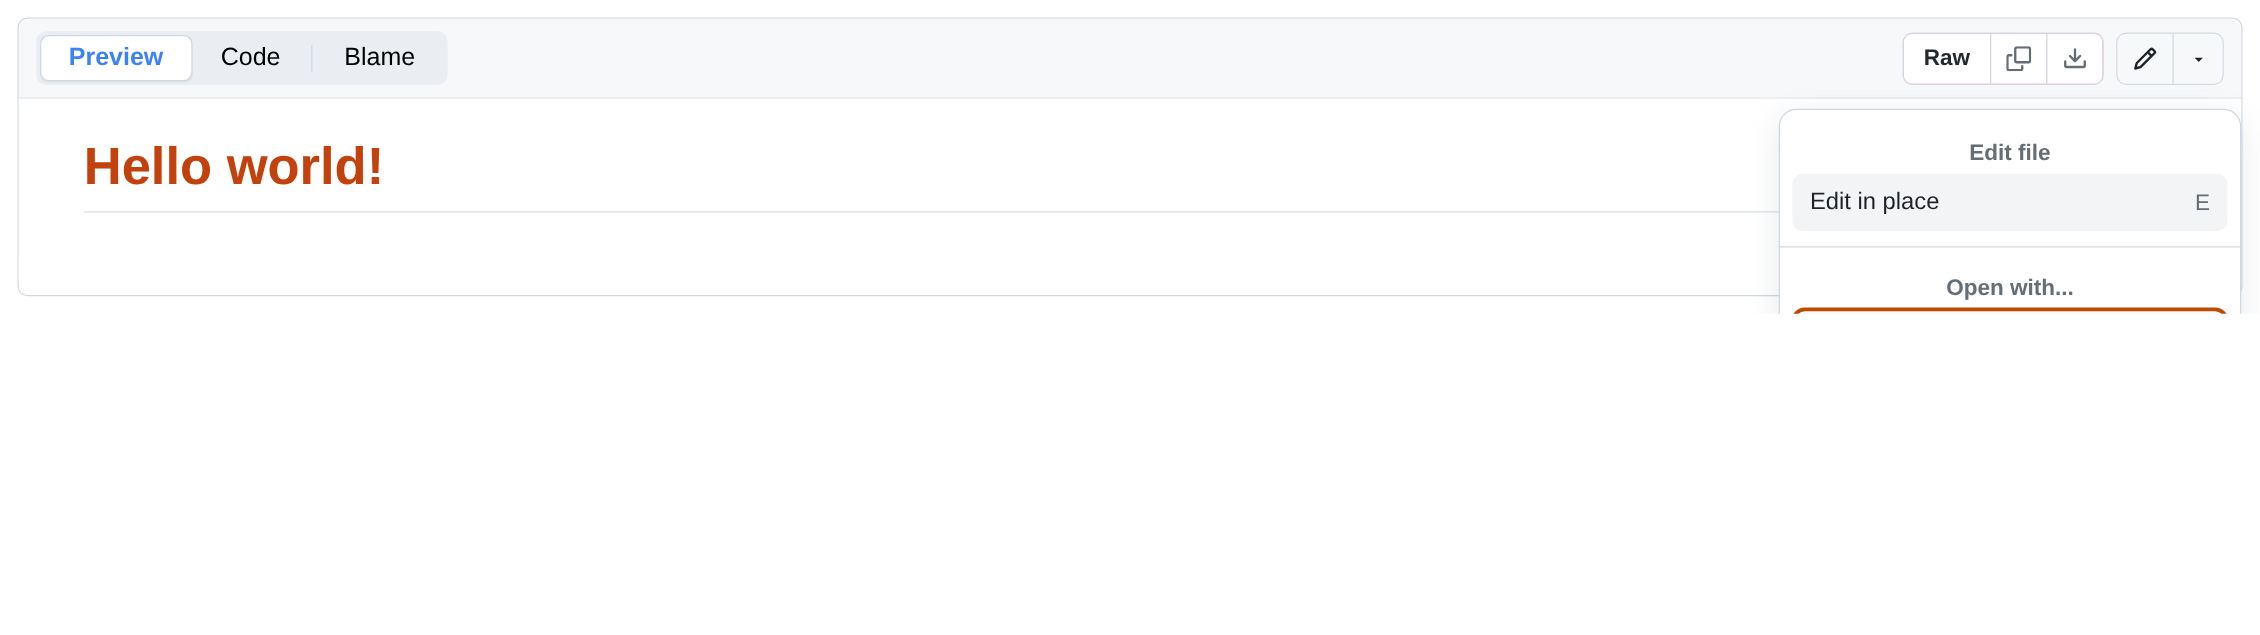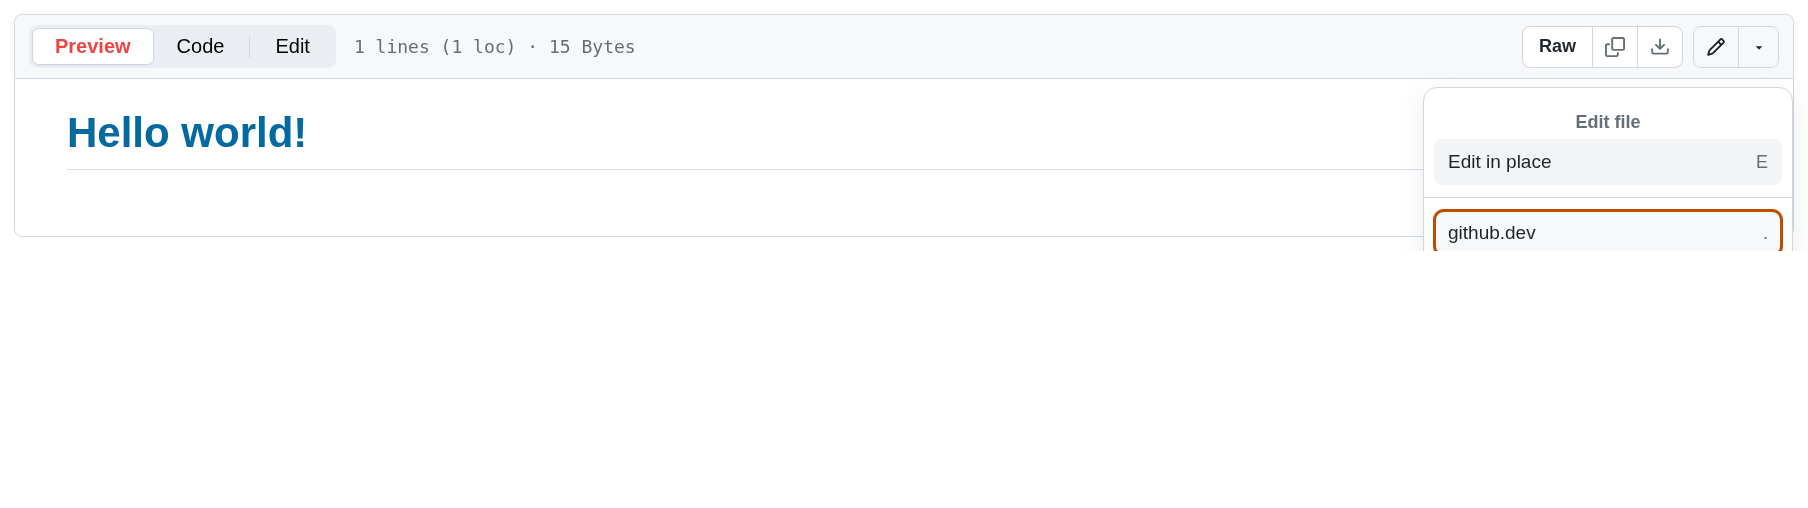--- a/index.html
+++ b/index.html
@@ -38,21 +38,21 @@
     padding: 6px 22px;
     font-size: 20px;
     font-weight: 400;
     color: #000000;
     border-radius: 7px;
     cursor: pointer;
     border: 1px solid transparent;
   }
   .tab.active {
     background: #ffffff;
-    color: #ef4444;
+    color: #3b82f6;
     font-weight: 600;
     border: 1px solid #d0d7de;
     box-shadow: 0 1px 1px rgba(0,0,0,0.04);
     text-align: center;
   }
   .tab-divider {
     width: 1px;
     height: 22px;
     background: #d0d7de;
     margin: 0 2px;
@@ -119,21 +119,21 @@
     background: #ffffff;
     border-bottom-left-radius: 8px;
     border-bottom-right-radius: 8px;
   }
   .file-content h1 {
     margin: 0 0 16px 0;
     padding-bottom: 12px;
     border-bottom: 1px solid #d8dee4;
     font-size: 42px;
     font-weight: 600;
-    color: #0369a1;
+    color: #c2410c;
   }
   .dropdown {
     position: absolute;
     top: 72px;
     right: 0;
     width: 370px;
     background: #ffffff;
     border: 1px solid #d0d7de;
     border-radius: 14px;
     box-shadow: 0 8px 24px rgba(140,149,159,0.2);
@@ -182,23 +182,22 @@
 </style>
 </head>
 <body>
 
 <div class="file-box">
   <div class="file-header">
     <div class="tab-group">
       <div class="tab active">Preview</div>
       <div class="tab">Code</div>
       <div class="tab-divider"></div>
-      <div class="tab">Edit</div>
-    </div>
-    <div class="file-info">1 lines (1 loc) · 15 Bytes</div>
+      <div class="tab">Blame</div>
+    </div>
     <div class="spacer"></div>
     <div class="actions">
       <div class="btn-group">
         <button class="btn raw">Raw</button>
         <button class="btn">
           <svg class="icon" viewBox="0 0 16 16">
               <path d="M0 6.75C0 5.784.784 5 1.75 5h1.5a.75.75 0 0 1 0 1.5h-1.5a.25.25 0 0 0-.25.25v7.5c0 .138.112.25.25.25h7.5a.25.25 0 0 0 .25-.25v-1.5a.75.75 0 0 1 1.5 0v1.5A1.75 1.75 0 0 1 9.25 16h-7.5A1.75 1.75 0 0 1 0 14.25Z"></path>
               <path d="M5 1.75C5 .784 5.784 0 6.75 0h7.5C15.216 0 16 .784 16 1.75v7.5A1.75 1.75 0 0 1 14.25 11h-7.5A1.75 1.75 0 0 1 5 9.25Zm1.75-.25a.25.25 0 0 0-.25.25v7.5c0 .138.112.25.25.25h7.5a.25.25 0 0 0 .25-.25v-7.5a.25.25 0 0 0-.25-.25Z"></path>
             </svg>
         </button>
@@ -231,20 +230,21 @@
   <div class="dropdown">
     <div class="dropdown-section">
       <div class="dropdown-heading">Edit file</div>
       <div class="dropdown-item hover">
         <span>Edit in place</span>
         <span class="kbd">E</span>
       </div>
     </div>
     <div class="dropdown-divider"></div>
     <div class="dropdown-section">
+      <div class="dropdown-heading">Open with...</div>
       <div class="dropdown-item highlight">
         <span>github.dev</span>
         <span class="kbd">.</span>
       </div>
       <div class="dropdown-item">
         <span>GitHub Desktop</span>
       </div>
     </div>
   </div>
 </div>

